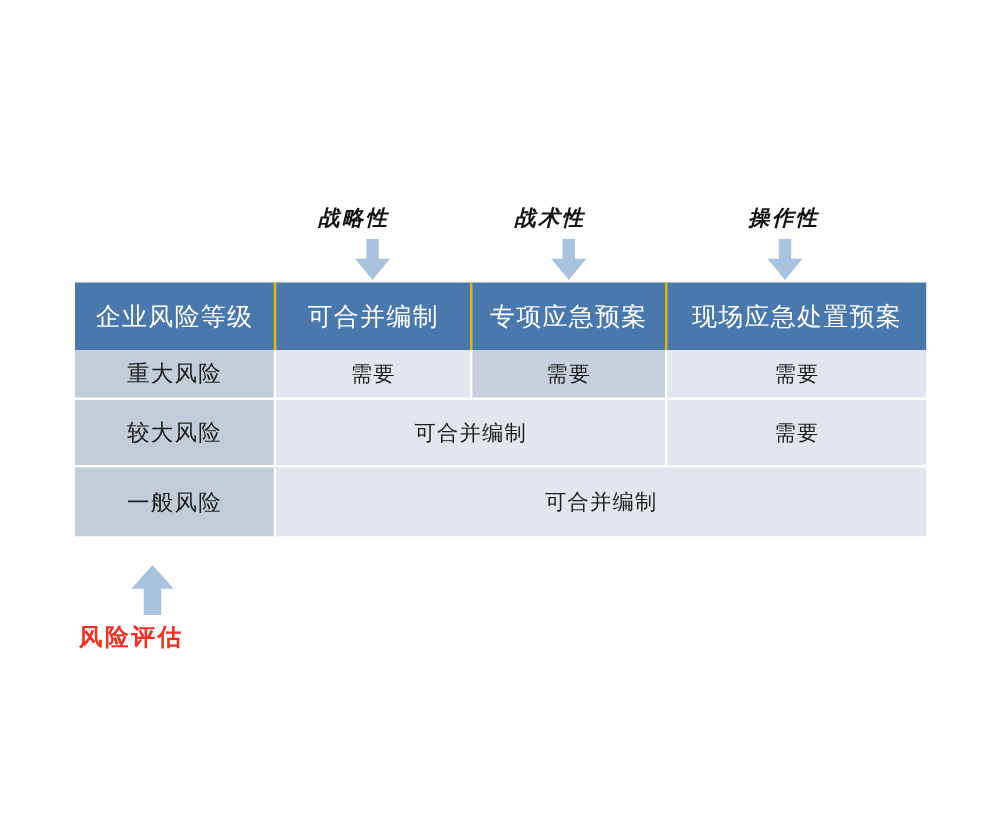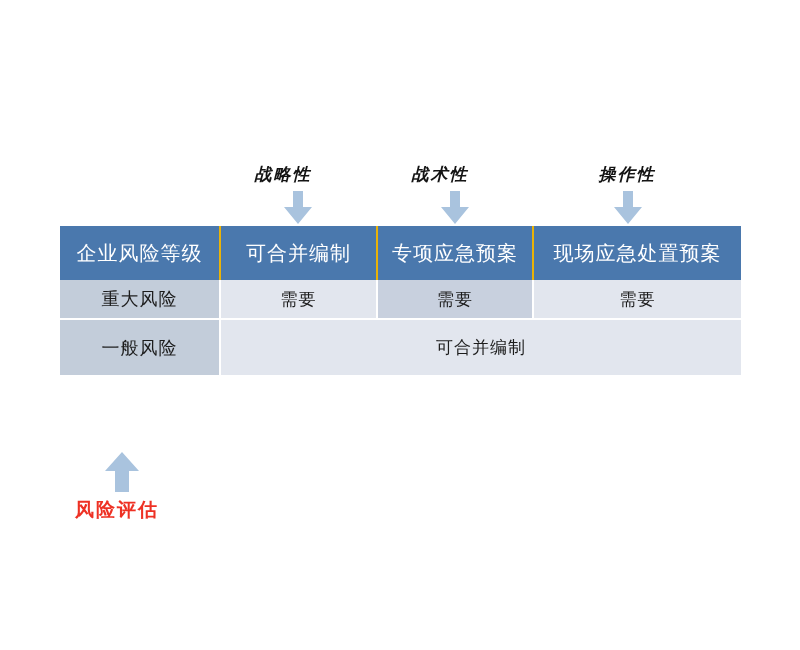--- a/index.html
+++ b/index.html
@@ -157,28 +157,33 @@
     </thead>
     <tbody>
 
       <tr class="r1">
         <td class="rowhdr">重大风险</td>
         <td class="cell">需要</td>
         <td class="cell hi">需要</td>
         <td class="cell last">需要</td>
       </tr>
 
+      <tr class="r2">
+        <td class="rowhdr">较大风险</td>
+        <td class="cell merge" colspan="2">可合并编制</td>
+        <td class="cell last">需要</td>
+      </tr>
 
       <tr class="r3">
         <td class="rowhdr lastrow">一般风险</td>
         <td class="cell merge last lastrow" colspan="3">可合并编制</td>
       </tr>
     </tbody>
   </table>
 
   <div class="arrow-up" style="left:122px; top:452px;">
     <svg width="36" height="41" viewBox="0 0 36 41" aria-hidden="true">
       <polygon points="18,0 35,19 25,19 25,40 11,40 11,19 1,19" fill="#a9c3de"></polygon>
     </svg>
   </div>
-  <div class="risk-label" style="left:75px; top:497px;">风险评估</div>
+  <div class="risk-label" style="left:63px; top:497px;">风险评估</div>
 
 </div>
 
 </body></html>

